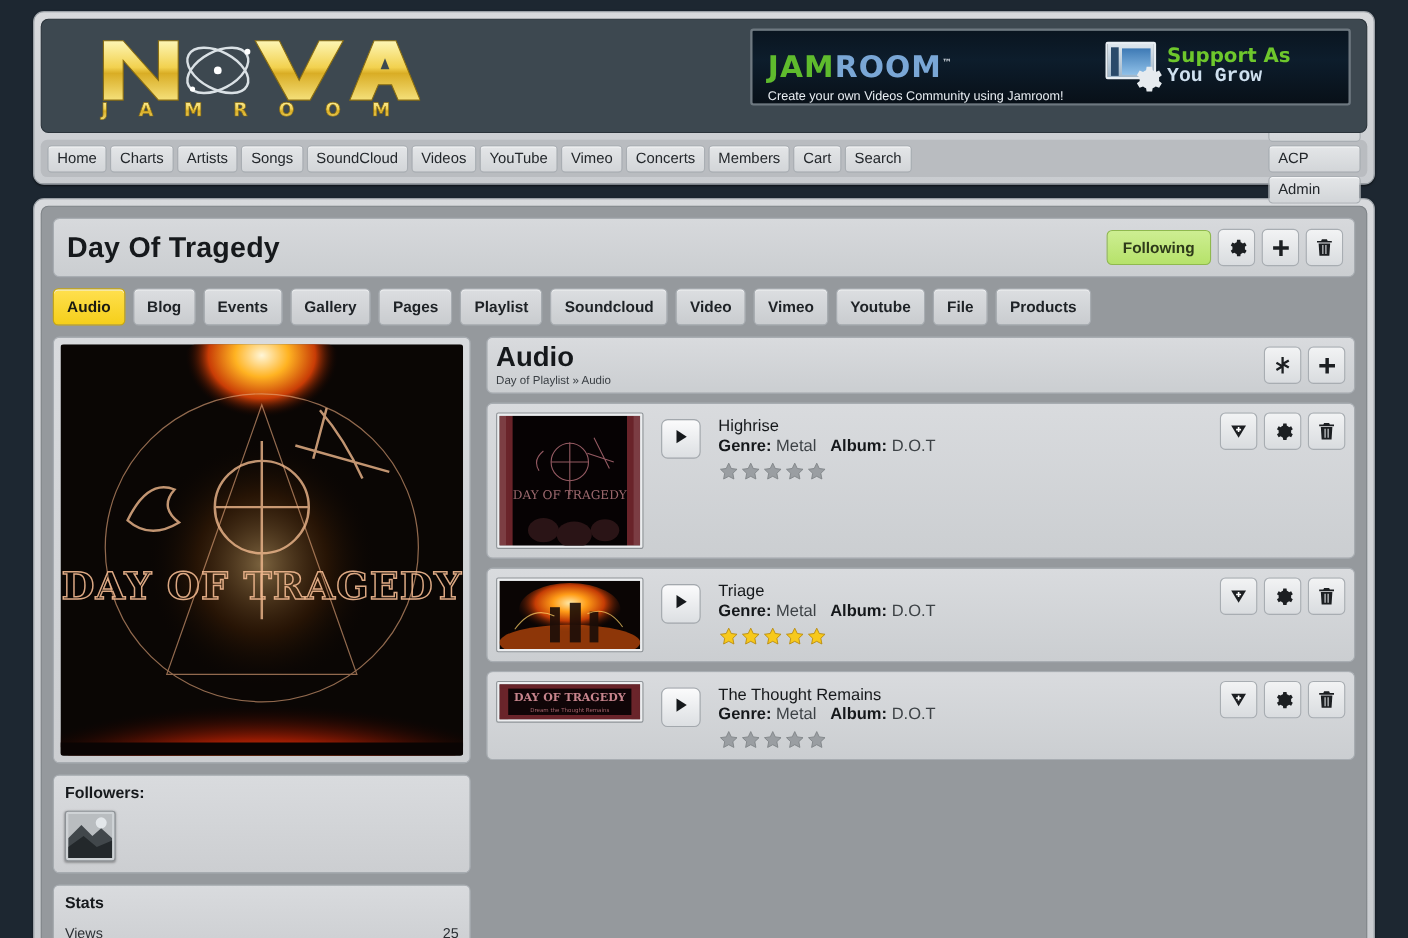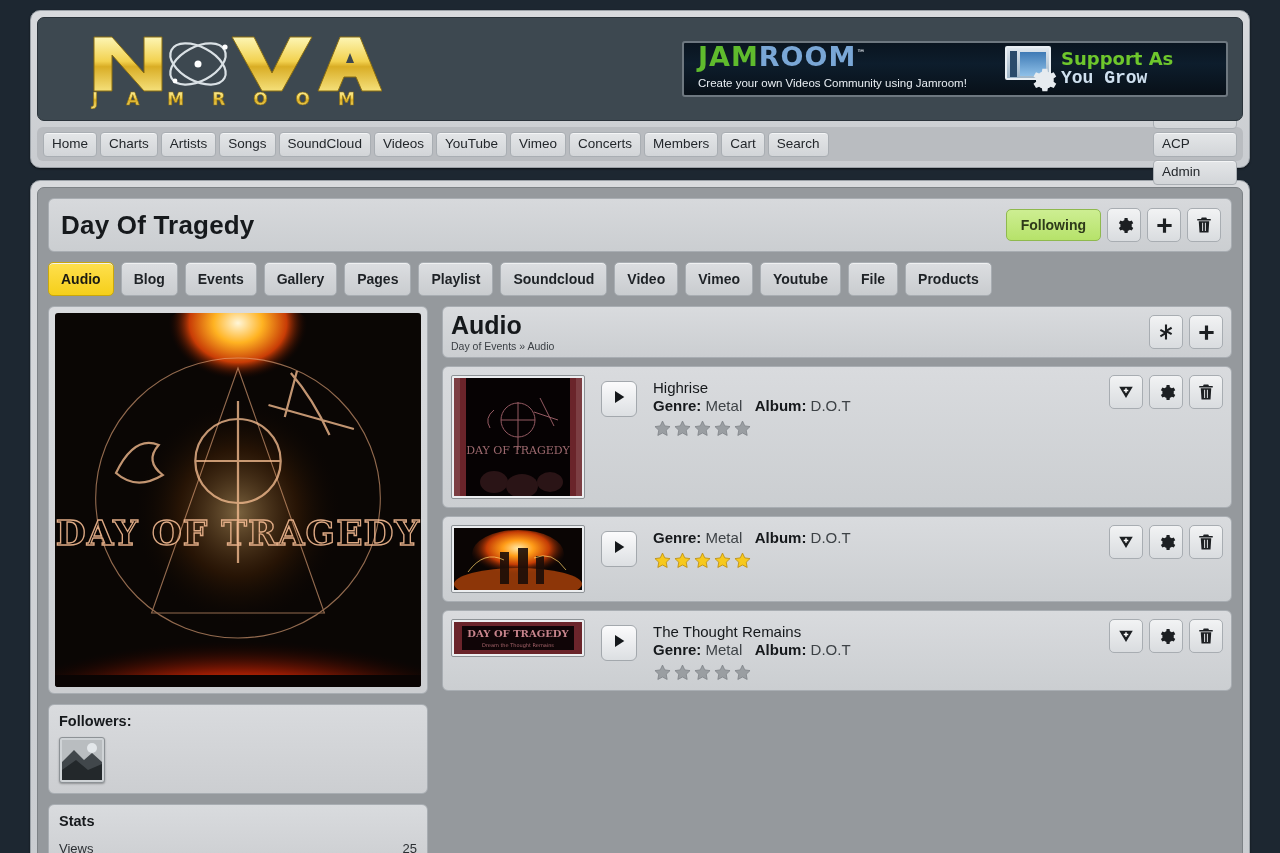--- a/index.html
+++ b/index.html
@@ -34,26 +34,26 @@
     padding: 0 14px;
     position: relative;
   }
 
   
   .logo { position: relative; width: 300px; height: 80px; margin-left: 30px; }
   .logo svg { display:block; }
 
   
   .banner {
-    position: absolute; right: 14px; top: 23px;
-    width: 546px; height: 56px;
+    position: absolute; right: 14px; top: 8px;
+    width: 546px; height: 70px;
     border: 2px solid #6e7880;
     border-radius: 3px;
     background: linear-gradient(#0a1520, #0d1d2c 40%, #081018);
-    display: flex; align-items: flex-start; overflow: hidden;
+    display: flex; align-items: flex-end; overflow: hidden;
   }
   .banner-left { flex: 1 1 auto; padding-left: 14px; }
   .banner-word { font-size: 27px; font-weight: bold; letter-spacing: 1px; line-height: 1; font-family: "DejaVu Sans", sans-serif; }
   .banner-word .g { color: #5fbb2d; }
   .banner-word .b { color: #7aa7d6; }
   .banner-tm { font-size: 9px; color: #cfd6dd; vertical-align: super; }
   .banner-tag { font-size: 11.5px; color: #e9eef3; margin-top: 7px; font-family: "Liberation Sans", sans-serif; }
   .banner-right { width: 225px; height: 100%; display: flex; align-items: center; gap: 6px; padding-right: 8px; }
   .mon-icon { width: 52px; height: 46px; position: relative; flex: 0 0 auto; margin-left: 2px; }
   .mon-screen { position: absolute; left:2px; top:0; width: 46px; height: 34px; background: linear-gradient(#dfe7ee,#9fb6c9); border: 2px solid #e8eef3; border-radius: 2px; }
@@ -399,21 +399,21 @@
               <span>Views</span>
               <span>25</span>
             </div>
           </div>
         </div>
 
         <div class="col-right">
           <div class="audio-head">
             <div>
               <h2>Audio</h2>
-              <div class="audio-crumb">Day of Events » Audio</div>
+              <div class="audio-crumb">Day of Playlist » Audio</div>
             </div>
             <div class="audio-head-actions">
               <div class="icon-btn">
                 <span>
                   <svg width="18" height="18" viewBox="0 0 24 24" fill="currentColor">
                       <path d="M10.6 2h2.8v6.2l5.4-3.1 1.4 2.4-5.4 3.1 5.4 3.1-1.4 2.4-5.4-3.1V22h-2.8v-6.2l-5.4 3.1-1.4-2.4 5.4-3.1-5.4-3.1 1.4-2.4 5.4 3.1z"></path>
                     </svg>
                 </span>
               </div>
               <div class="icon-btn">
@@ -529,20 +529,21 @@
                       <path d="M112 42 q-14 -20 -32 -12"></path>
                     </g>
                   </svg>
                 </div>
                 <div class="play-btn">
                   <span><svg width="16" height="16" viewBox="0 0 24 24" fill="#15181b">
                       <path d="M6 3l14 9-14 9z"></path>
                     </svg></span>
                 </div>
                 <div class="track-meta">
+                  <div class="track-title">Triage</div>
                   <div class="track-sub"><b>Genre:</b> <span>Metal</span> &nbsp; <b>Album:</b> <span>D.O.T</span></div>
                   <div class="stars">
                     <svg width="19" height="19" viewBox="0 0 24 24">
                       <path d="M12 2.6l2.9 6.1 6.6.9-4.8 4.6 1.2 6.6L12 17.7 6.1 20.8l1.2-6.6L2.5 9.6l6.6-.9z" fill="#f7c91c" stroke="#b8890a" stroke-width="1"></path>
                     </svg>
                     <svg width="19" height="19" viewBox="0 0 24 24">
                       <path d="M12 2.6l2.9 6.1 6.6.9-4.8 4.6 1.2 6.6L12 17.7 6.1 20.8l1.2-6.6L2.5 9.6l6.6-.9z" fill="#f7c91c" stroke="#b8890a" stroke-width="1"></path>
                     </svg>
                     <svg width="19" height="19" viewBox="0 0 24 24">
                       <path d="M12 2.6l2.9 6.1 6.6.9-4.8 4.6 1.2 6.6L12 17.7 6.1 20.8l1.2-6.6L2.5 9.6l6.6-.9z" fill="#f7c91c" stroke="#b8890a" stroke-width="1"></path>

